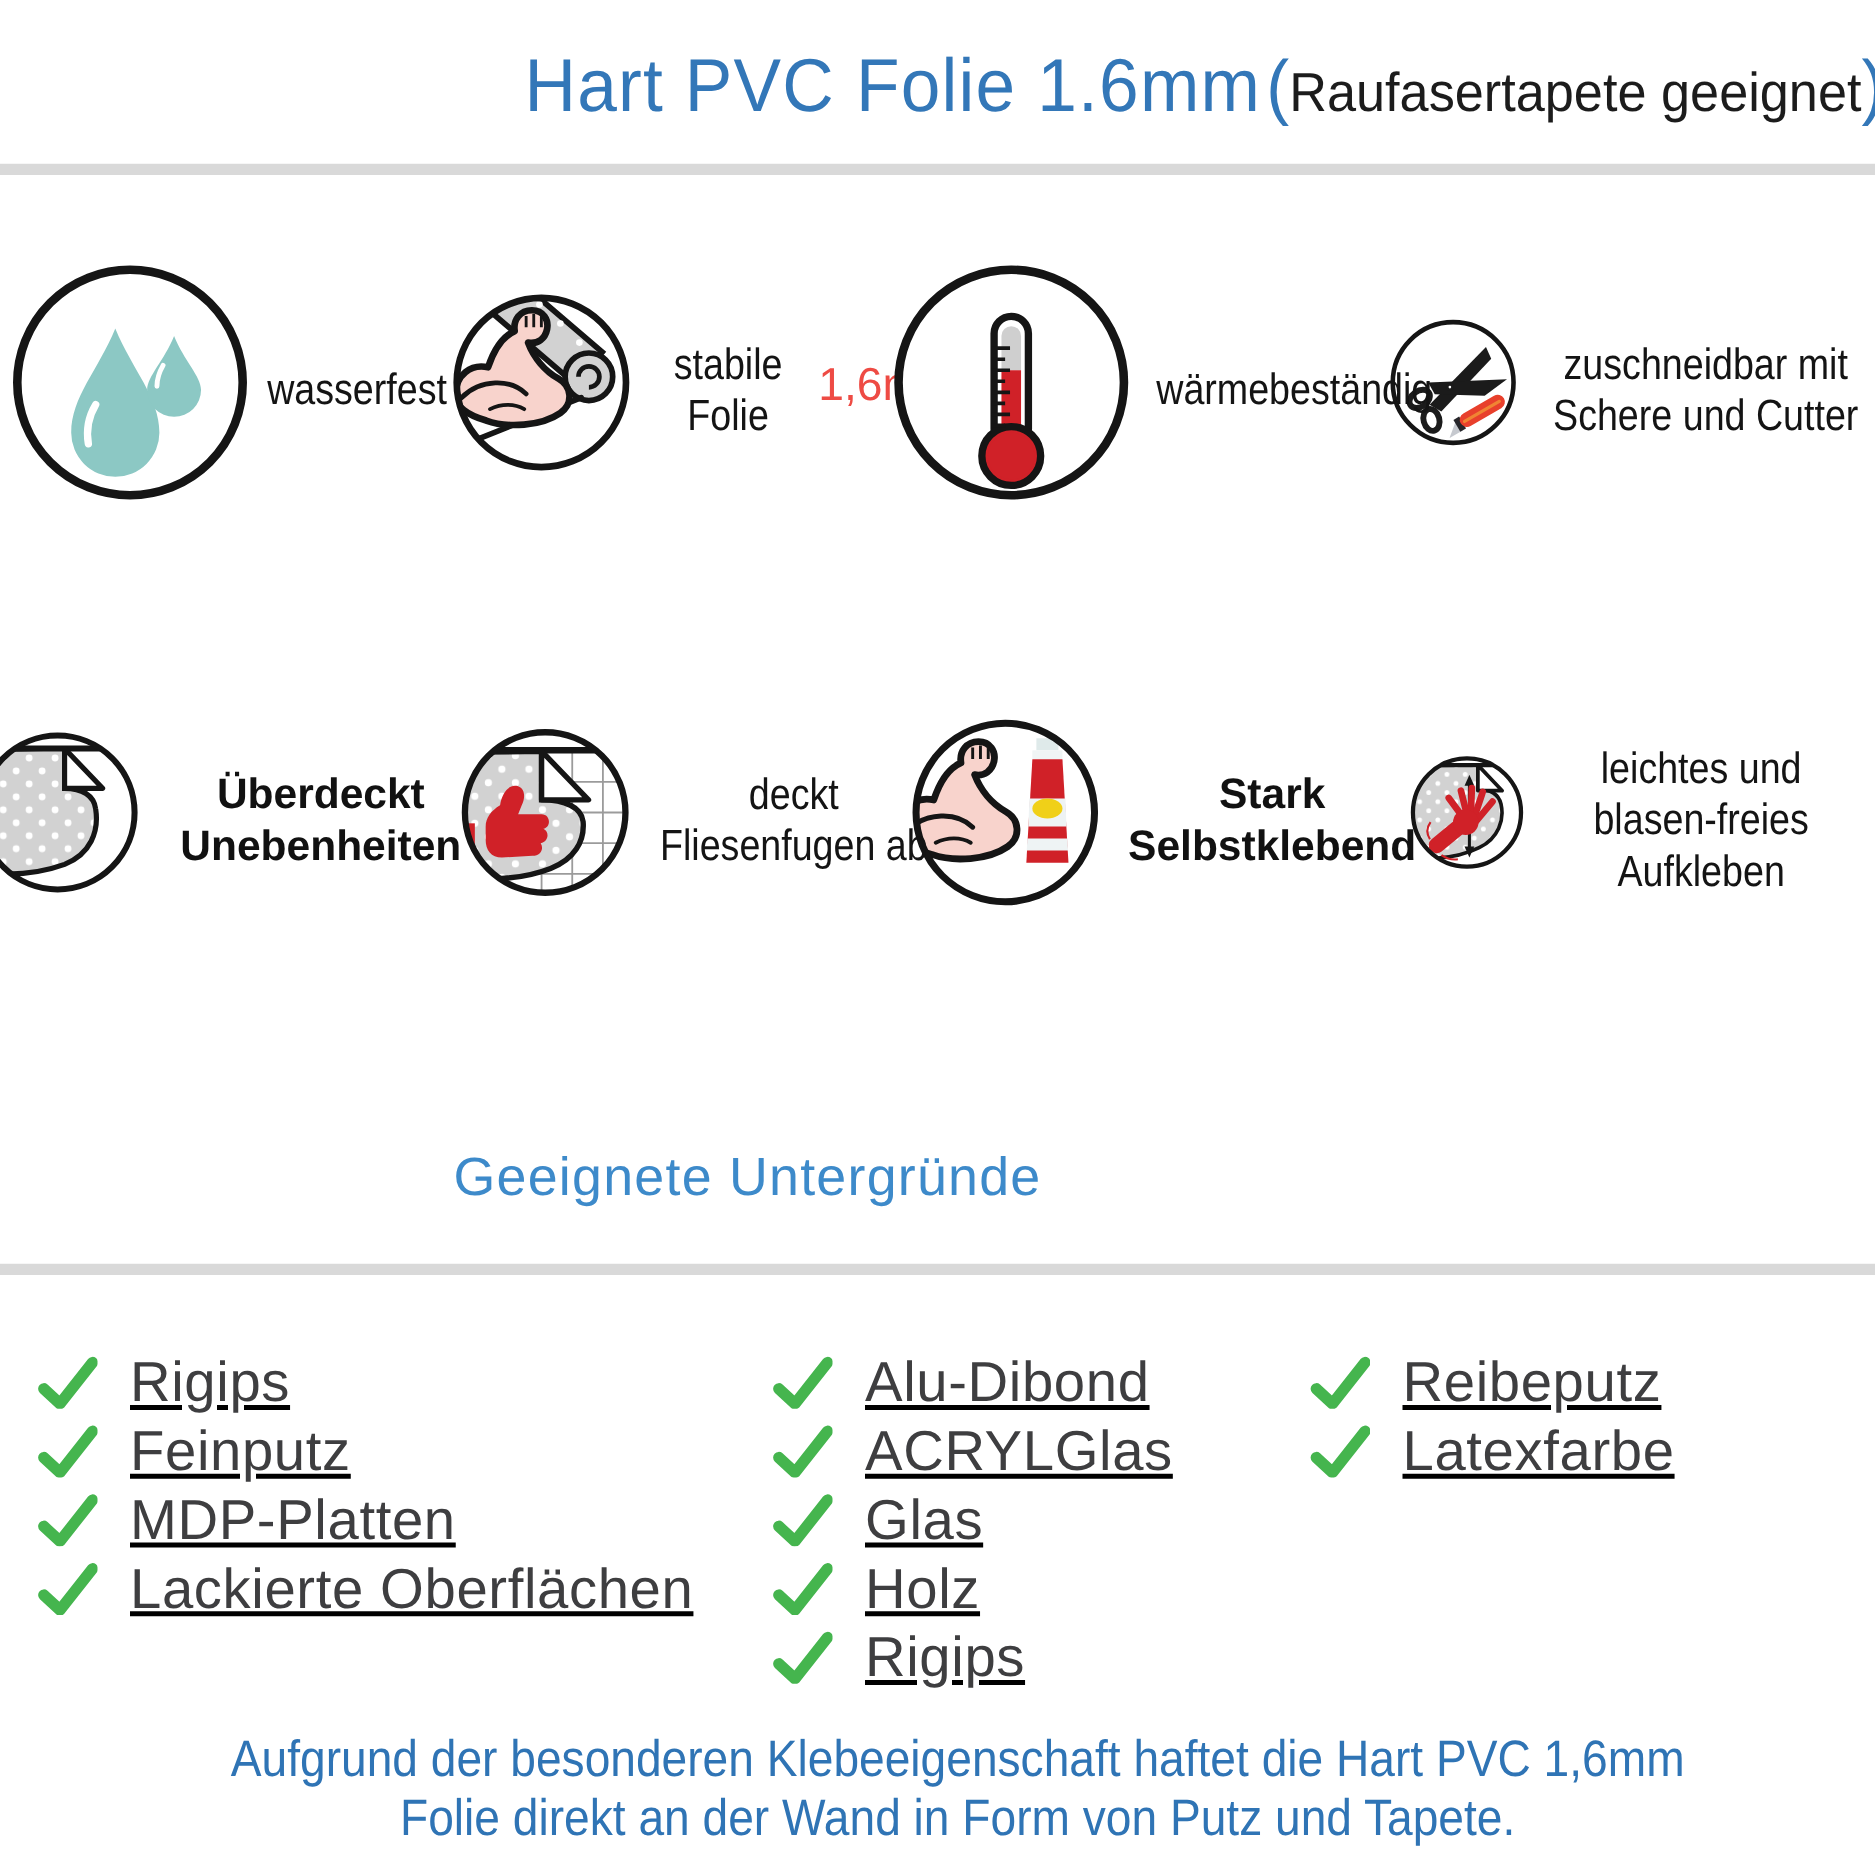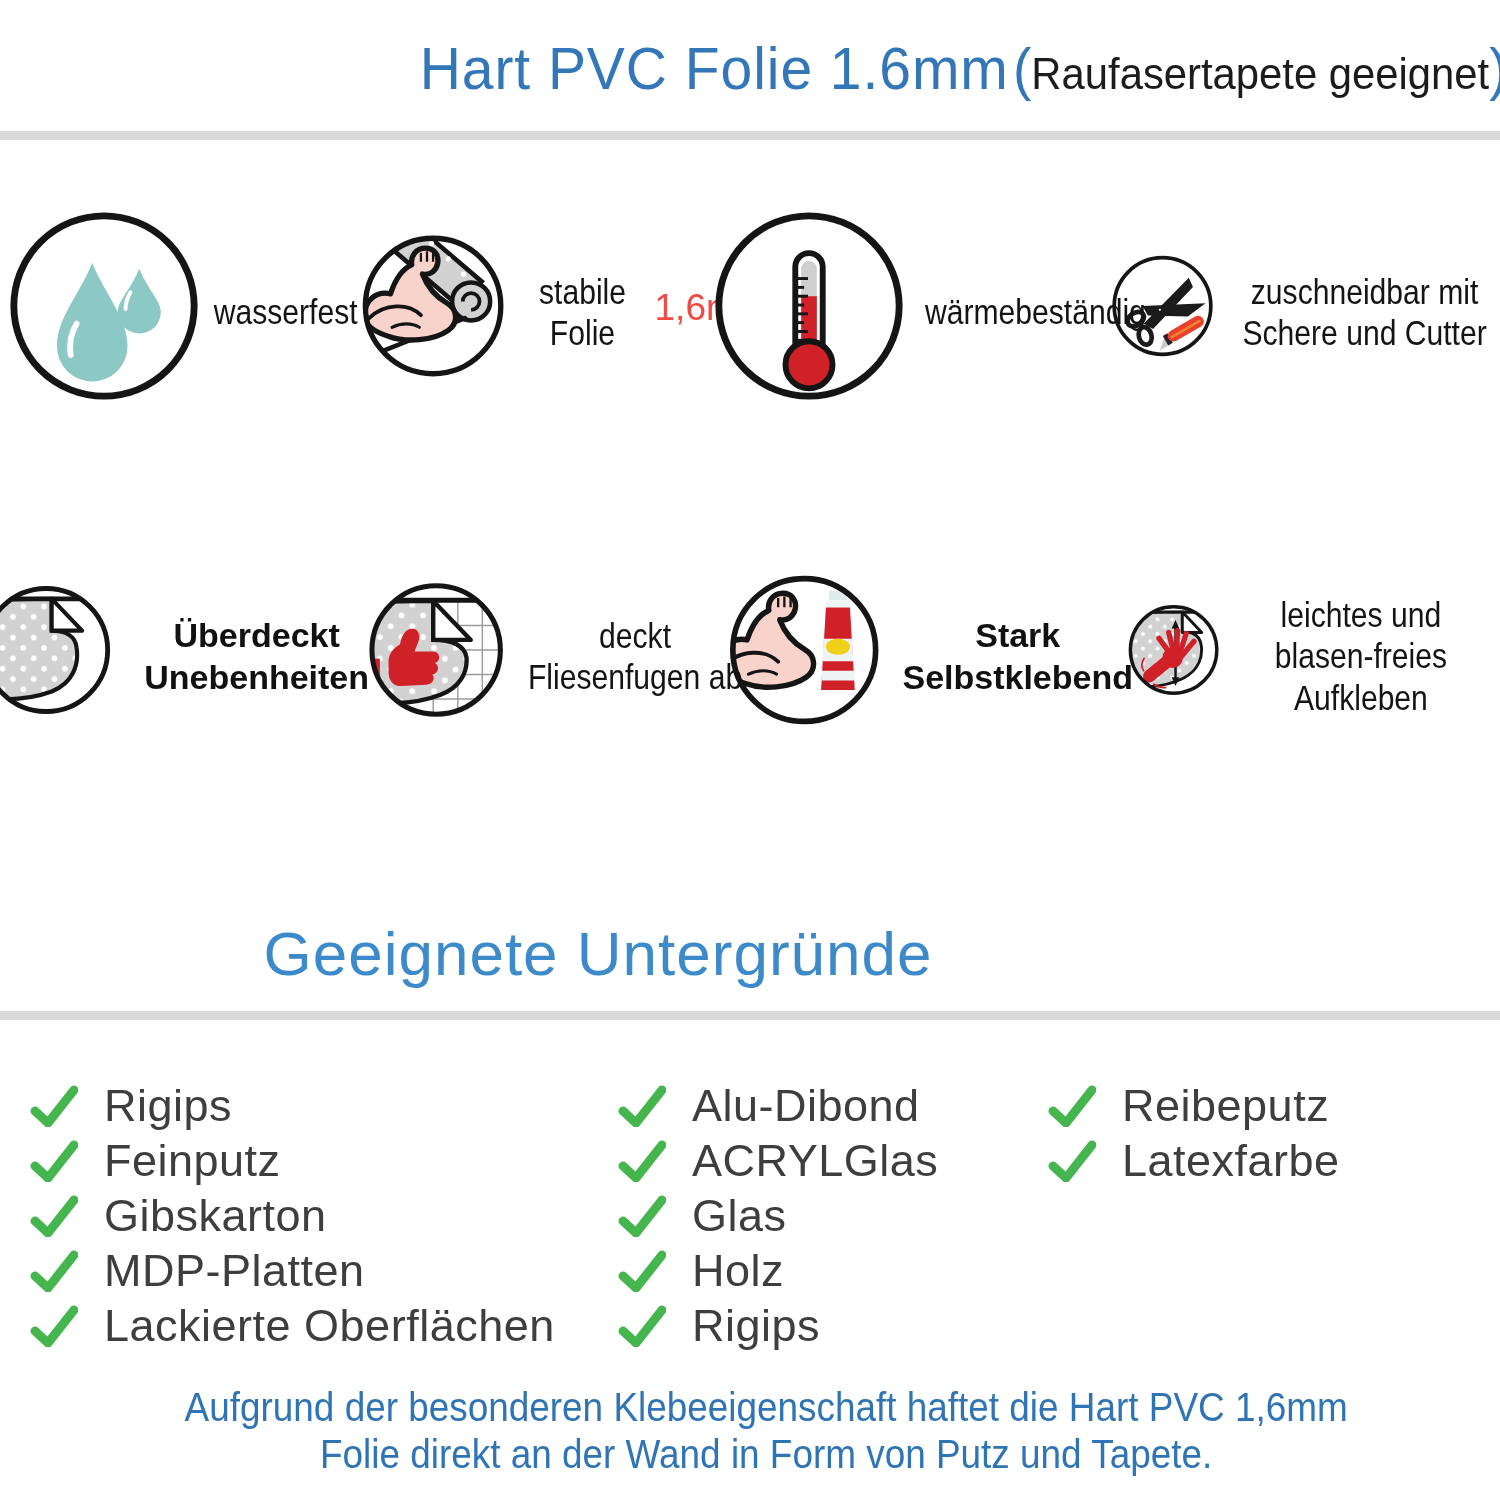--- a/index.html
+++ b/index.html
@@ -23,22 +23,22 @@
   .feature{padding-top:8px;display:flex;flex-direction:row;align-items:center;}
   .feature svg{width:196px;height:196px;display:block;}
   .feature-label{margin-top:12px;display:inline-block;max-width:360px;text-align:center;
                  font-size:35px;line-height:1.18;color:#141414;
                  transform:scaleX(.86);transform-origin:center top;}
   .feature-label.alt{transform:none;max-width:300px;font-size:34px;font-weight:600;color:#111;line-height:1.25;}
   .feature-sub{margin-top:4px;font-size:37px;color:#ee4b44;}
 
   
   .section-heading{position:absolute;top:918px;left:0;width:1196px;text-align:center;
-                   font-size:62px;color:#3d8aca;letter-spacing:1px;}
-  .surface-col{position:absolute;top:1078px;}
+                   font-size:43px;color:#3d8aca;letter-spacing:1px;}
+  .surface-col{position:absolute;top:1078px;text-decoration:underline;}
   #surface-col-1{left:30px;}
   #surface-col-2{left:618px;}
   #surface-col-3{left:1048px;}
   .surface-item{display:flex;align-items:center;height:55px;}
   .surface-item svg{width:48px;height:42px;flex:0 0 auto;margin-right:26px;}
   .surface-label{font-size:45px;color:#3e3e40;letter-spacing:.5px;}
 
   
   .footer{position:absolute;top:1384px;left:0;width:1500px;text-align:center;
           font-size:41px;line-height:1.15;color:#2f74b5;padding-left:16px;}
@@ -279,26 +279,20 @@
     <div class="surface-item">
         <svg viewBox="0 0 48 42">
           <path d="M5,26 L18,38 L44,5" fill="none" stroke="#45b54e" stroke-width="9" stroke-linecap="round" stroke-linejoin="round"></path>
         </svg>
         <span class="surface-label">Feinputz</span>
       </div>
     <div class="surface-item">
         <svg viewBox="0 0 48 42">
           <path d="M5,26 L18,38 L44,5" fill="none" stroke="#45b54e" stroke-width="9" stroke-linecap="round" stroke-linejoin="round"></path>
         </svg>
-        <span class="surface-label">Gibskarton</span>
-      </div>
-    <div class="surface-item">
-        <svg viewBox="0 0 48 42">
-          <path d="M5,26 L18,38 L44,5" fill="none" stroke="#45b54e" stroke-width="9" stroke-linecap="round" stroke-linejoin="round"></path>
-        </svg>
         <span class="surface-label">MDP-Platten</span>
       </div>
     <div class="surface-item">
         <svg viewBox="0 0 48 42">
           <path d="M5,26 L18,38 L44,5" fill="none" stroke="#45b54e" stroke-width="9" stroke-linecap="round" stroke-linejoin="round"></path>
         </svg>
         <span class="surface-label">Lackierte Oberflächen</span>
       </div>
   </div>
 

